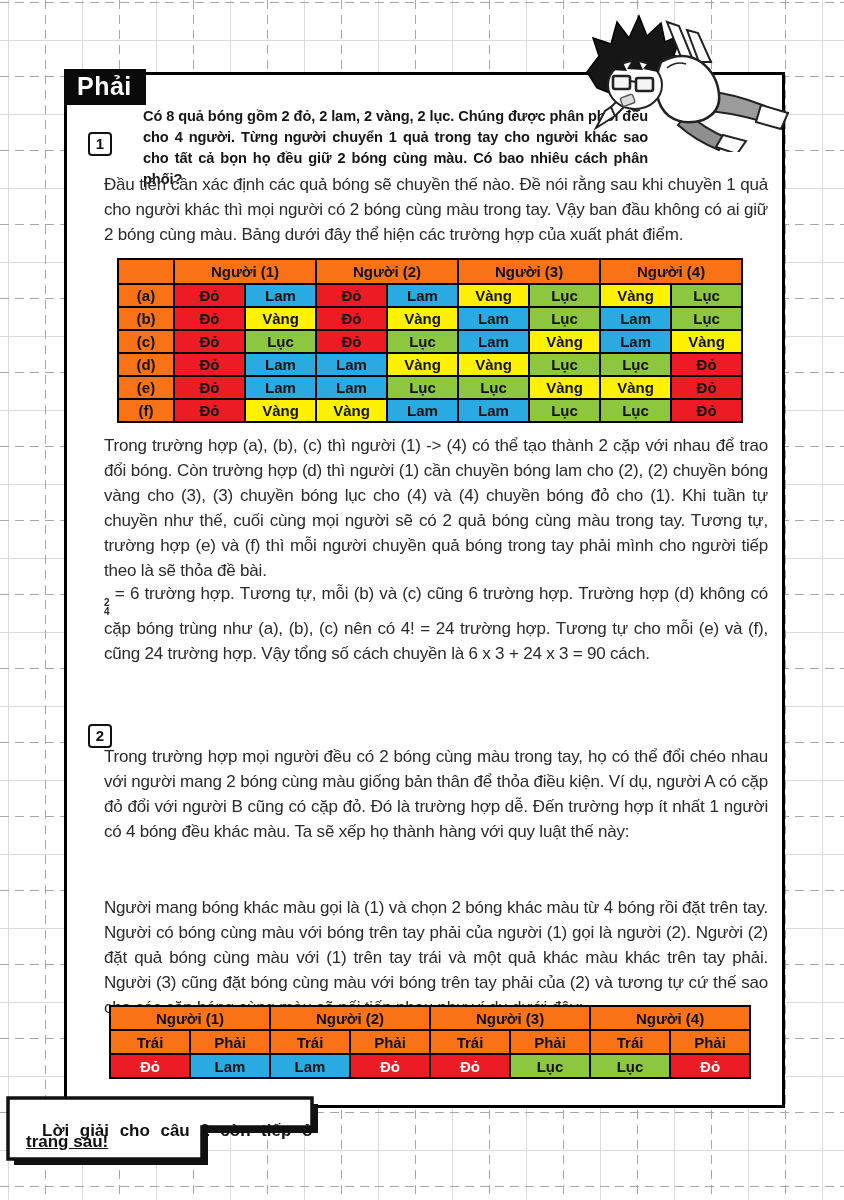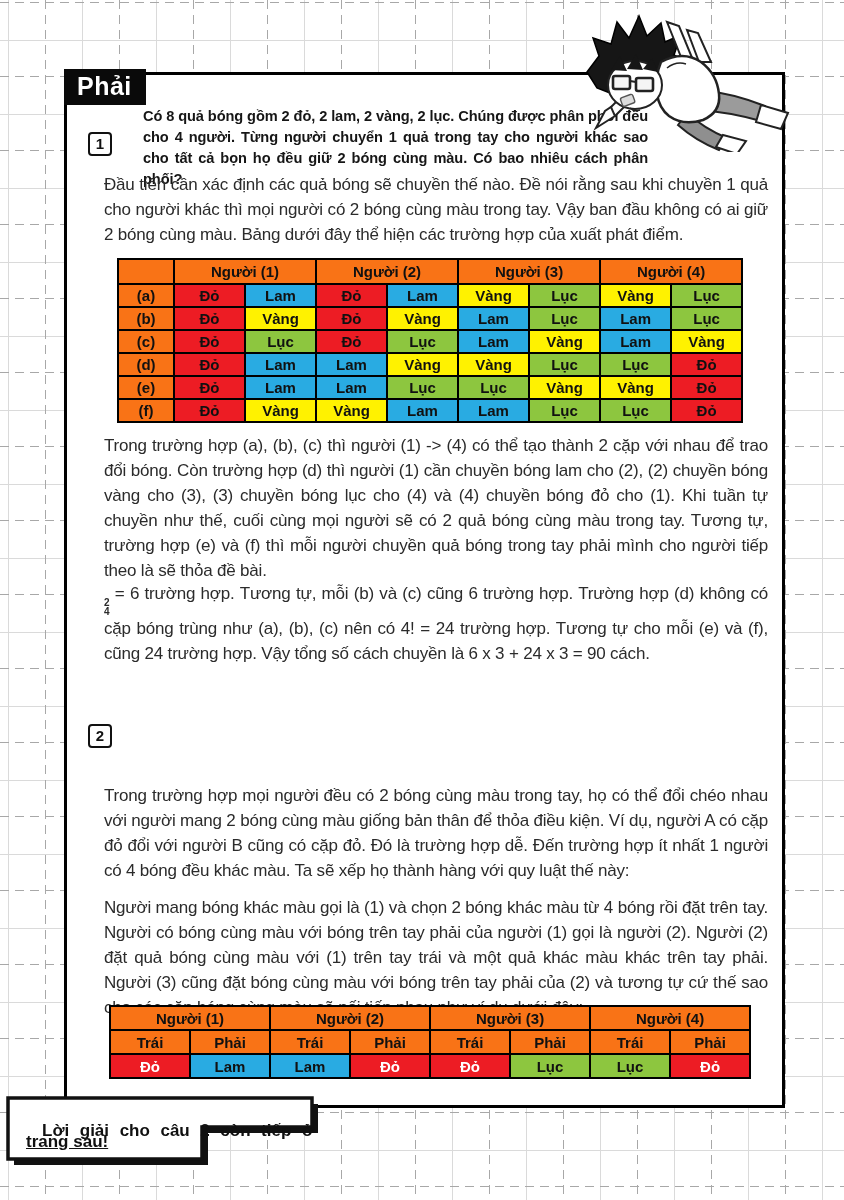--- a/index.html
+++ b/index.html
@@ -163,21 +163,21 @@
 
   <p class="para" style="top:358px;">Trong trường hợp (a), (b), (c) thì người (1) -&gt; (4) có thể tạo thành 2 cặp với nhau để trao đổi bóng. Còn trường hợp (d) thì người (1) cần chuyền bóng lam cho (2), (2) chuyền bóng vàng cho (3), (3) chuyền bóng lục cho (4) và (4) chuyền bóng đỏ cho (1). Khi tuần tự chuyền như thế, cuối cùng mọi người sẽ có 2 quả bóng cùng màu trong tay. Tương tự, trường hợp (e) và (f) thì mỗi người chuyền quả bóng trong tay phải mình cho người tiếp theo là sẽ thỏa đề bài.</p>
 
   <p class="para" style="top:506px;"><span class="supsub">
         <sup>2</sup>
         <sub>4</sub>
       </span><span> = 6 trường hợp. Tương tự, mỗi (b) và (c) cũng 6 trường hợp. Trường hợp (d) không có cặp bóng trùng như (a), (b), (c) nên có 4! = 24 trường hợp. Tương tự cho mỗi (e) và (f), cũng 24 trường hợp. Vậy tổng số cách chuyền là 6 x 3 + 24 x 3 = 90 cách.</span></p>
 
   <div class="badge" style="left:21px;top:649px;">2</div>
 
-  <p class="para" style="top:708px;">Trong trường hợp mọi người đều có 2 bóng cùng màu trong tay, họ có thể đổi chéo nhau với người mang 2 bóng cùng màu giống bản thân để thỏa điều kiện. Ví dụ, người A có cặp đỏ đổi với người B cũng có cặp đỏ. Đó là trường hợp dễ. Đến trường hợp ít nhất 1 người có 4 bóng đều khác màu. Ta sẽ xếp họ thành hàng với quy luật thế này:</p>
+  <p class="para" style="top:669px;">Trong trường hợp mọi người đều có 2 bóng cùng màu trong tay, họ có thể đổi chéo nhau với người mang 2 bóng cùng màu giống bản thân để thỏa điều kiện. Ví dụ, người A có cặp đỏ đổi với người B cũng có cặp đỏ. Đó là trường hợp dễ. Đến trường hợp ít nhất 1 người có 4 bóng đều khác màu. Ta sẽ xếp họ thành hàng với quy luật thế này:</p>
   <p class="para" style="top:820px;">Người mang bóng khác màu gọi là (1) và chọn 2 bóng khác màu từ 4 bóng rồi đặt trên tay. Người có bóng cùng màu với bóng trên tay phải của người (1) gọi là người (2). Người (2) đặt quả bóng cùng màu với (1) trên tay trái và một quả khác màu khác trên tay phải. Người (3) cũng đặt bóng cùng màu với bóng trên tay phải của (2) và tương tự cứ thế sao cho các cặp bóng cùng màu sẽ nối tiếp nhau như ví dụ dưới đây:</p>
 
   <table class="ctable" id="table2">
       <colgroup>
         <col style="width: 80px;">
         <col style="width: 80px;">
         <col style="width: 80px;">
         <col style="width: 80px;">
         <col style="width: 80px;">
         <col style="width: 80px;">

